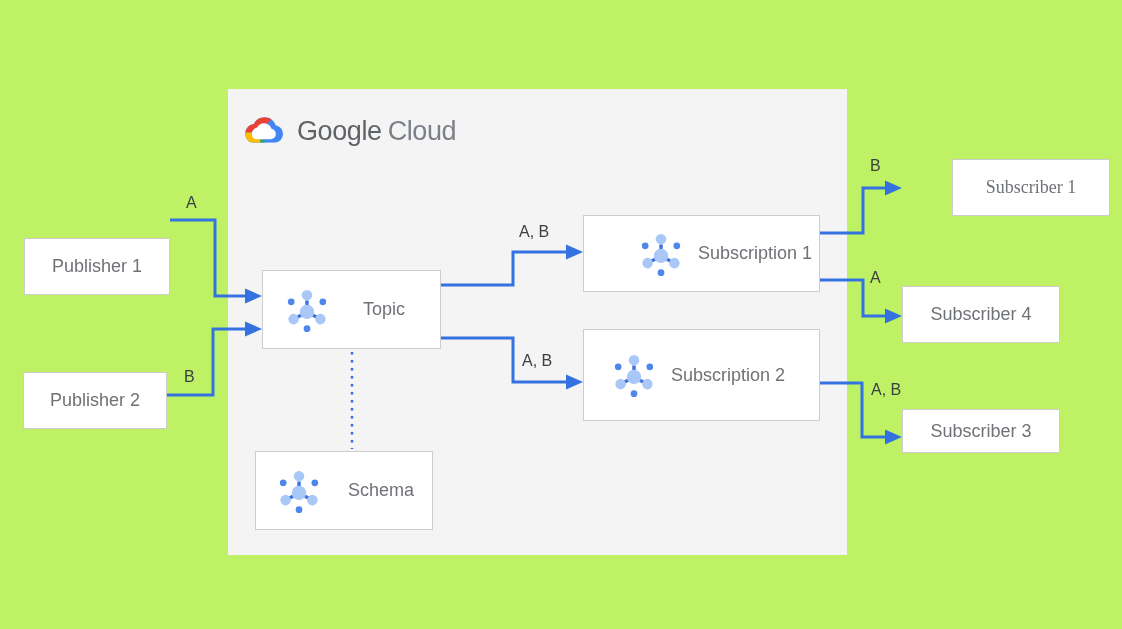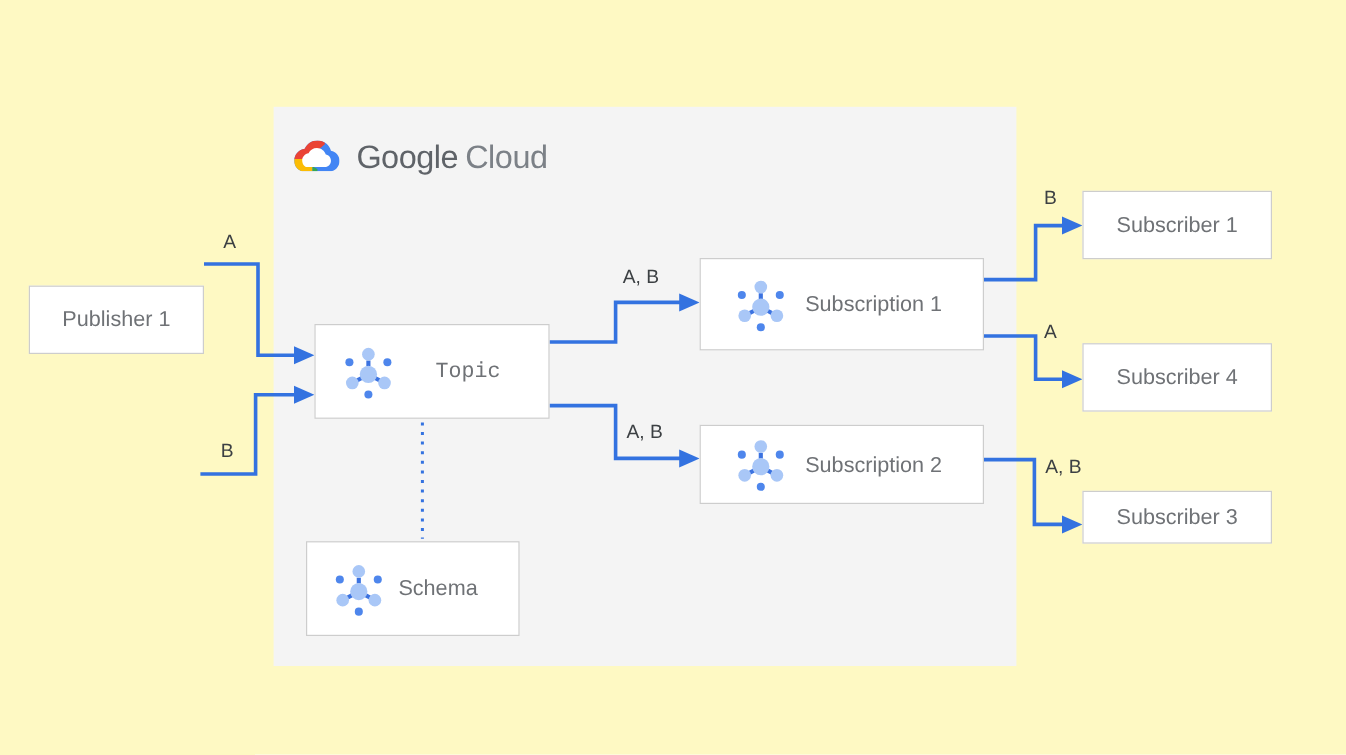--- a/index.html
+++ b/index.html
@@ -1,19 +1,19 @@
 <!DOCTYPE html>
 <html><head>
 <meta charset="utf-8">
 <style>
   html,body{margin:0;padding:0;background:#ffffff;}
   .canvas{
     position:relative;
     width:1122px;height:629px;
-    background:#fef9c3;
+    background:#bef264;
     font-family:"Liberation Sans", sans-serif;
     overflow:hidden;
   }
   .panel{
     position:absolute;
     left:228px;top:89px;width:619px;height:466px;
     background:#f4f4f4;
   }
   .connectors{position:absolute;left:0;top:0;}
   .logo{
@@ -92,22 +92,25 @@
     </svg>
     <div class="logo-text">
       <span>Google</span><span class="cloud">Cloud</span>
     </div>
   </div>
 
   <div class="node centered" style="left:24px;top:190px;width:146px;height:57px;margin-top:48px;">
     <span class="node-label">Publisher 1</span>
   </div>
 
-
-  <div class="node" style="left:262px;top:270px;width:196px;height:79px;font-family:Liberation Mono, monospace;">
+  <div class="node centered" style="left:23px;top:372px;width:144px;height:57px;">
+    <span class="node-label">Publisher 2</span>
+  </div>
+
+  <div class="node" style="left:262px;top:270px;width:179px;height:79px;">
     <span class="ps-icon" style="margin-left:21px;">
         <svg style="display: block;" viewBox="0 0 48 48" class="ps-icon">
     <g stroke="#3b72e0" stroke-width="3.6">
       <line x1="24" y1="19" x2="24" y2="14"></line>
       <line x1="18.2" y1="29.2" x2="14.2" y2="31.3"></line>
       <line x1="29.8" y1="29.2" x2="33.8" y2="31.3"></line>
     </g>
     <circle cx="24" cy="26" r="7.5" fill="#a9c7f7"></circle>
     <circle cx="24" cy="8.5" r="5.5" fill="#a9c7f7"></circle>
     <circle cx="10" cy="33.5" r="5.5" fill="#a9c7f7"></circle>
@@ -130,64 +133,64 @@
     </g>
     <circle cx="24" cy="26" r="7.5" fill="#a9c7f7"></circle>
     <circle cx="24" cy="8.5" r="5.5" fill="#a9c7f7"></circle>
     <circle cx="10" cy="33.5" r="5.5" fill="#a9c7f7"></circle>
     <circle cx="38" cy="33.5" r="5.5" fill="#a9c7f7"></circle>
     <circle cx="7.5" cy="15.5" r="3.5" fill="#4e86ec"></circle>
     <circle cx="40.5" cy="15.5" r="3.5" fill="#4e86ec"></circle>
     <circle cx="24" cy="43.5" r="3.5" fill="#4e86ec"></circle>
   </svg>
       </span>
-    <span class="node-label" style="margin-left:10px;">Schema</span>
-  </div>
-
-  <div class="node" style="left:583px;top:215px;width:237px;height:77px;">
+    <span class="node-label" style="margin-left:26px;">Schema</span>
+  </div>
+
+  <div class="node" style="left:583px;top:215px;width:237px;height:77px;padding-left:27px;">
     <span class="ps-icon" style="margin-left:27px;">
         <svg style="display: block;" viewBox="0 0 48 48" class="ps-icon">
     <g stroke="#3b72e0" stroke-width="3.6">
       <line x1="24" y1="19" x2="24" y2="14"></line>
       <line x1="18.2" y1="29.2" x2="14.2" y2="31.3"></line>
       <line x1="29.8" y1="29.2" x2="33.8" y2="31.3"></line>
     </g>
     <circle cx="24" cy="26" r="7.5" fill="#a9c7f7"></circle>
     <circle cx="24" cy="8.5" r="5.5" fill="#a9c7f7"></circle>
     <circle cx="10" cy="33.5" r="5.5" fill="#a9c7f7"></circle>
     <circle cx="38" cy="33.5" r="5.5" fill="#a9c7f7"></circle>
     <circle cx="7.5" cy="15.5" r="3.5" fill="#4e86ec"></circle>
     <circle cx="40.5" cy="15.5" r="3.5" fill="#4e86ec"></circle>
     <circle cx="24" cy="43.5" r="3.5" fill="#4e86ec"></circle>
   </svg>
       </span>
     <span class="node-label" style="margin-left:14px;">Subscription 1</span>
   </div>
 
-  <div class="node" style="left:583px;top:354px;width:237px;height:66px;">
+  <div class="node" style="left:583px;top:329px;width:237px;height:92px;">
     <span class="ps-icon" style="margin-left:27px;">
         <svg style="display: block;" viewBox="0 0 48 48" class="ps-icon">
     <g stroke="#3b72e0" stroke-width="3.6">
       <line x1="24" y1="19" x2="24" y2="14"></line>
       <line x1="18.2" y1="29.2" x2="14.2" y2="31.3"></line>
       <line x1="29.8" y1="29.2" x2="33.8" y2="31.3"></line>
     </g>
     <circle cx="24" cy="26" r="7.5" fill="#a9c7f7"></circle>
     <circle cx="24" cy="8.5" r="5.5" fill="#a9c7f7"></circle>
     <circle cx="10" cy="33.5" r="5.5" fill="#a9c7f7"></circle>
     <circle cx="38" cy="33.5" r="5.5" fill="#a9c7f7"></circle>
     <circle cx="7.5" cy="15.5" r="3.5" fill="#4e86ec"></circle>
     <circle cx="40.5" cy="15.5" r="3.5" fill="#4e86ec"></circle>
     <circle cx="24" cy="43.5" r="3.5" fill="#4e86ec"></circle>
   </svg>
       </span>
     <span class="node-label" style="margin-left:14px;">Subscription 2</span>
   </div>
 
-  <div class="node centered" style="left:902px;top:159px;width:158px;height:57px;">
+  <div class="node centered" style="left:952px;top:159px;width:158px;height:57px;font-family:Liberation Serif, serif;">
     <span class="node-label">Subscriber 1</span>
   </div>
 
   <div class="node centered" style="left:902px;top:286px;width:158px;height:57px;">
     <span class="node-label">Subscriber 4</span>
   </div>
 
   <div class="node centered" style="left:902px;top:409px;width:158px;height:44px;">
     <span class="node-label">Subscriber 3</span>
   </div>

